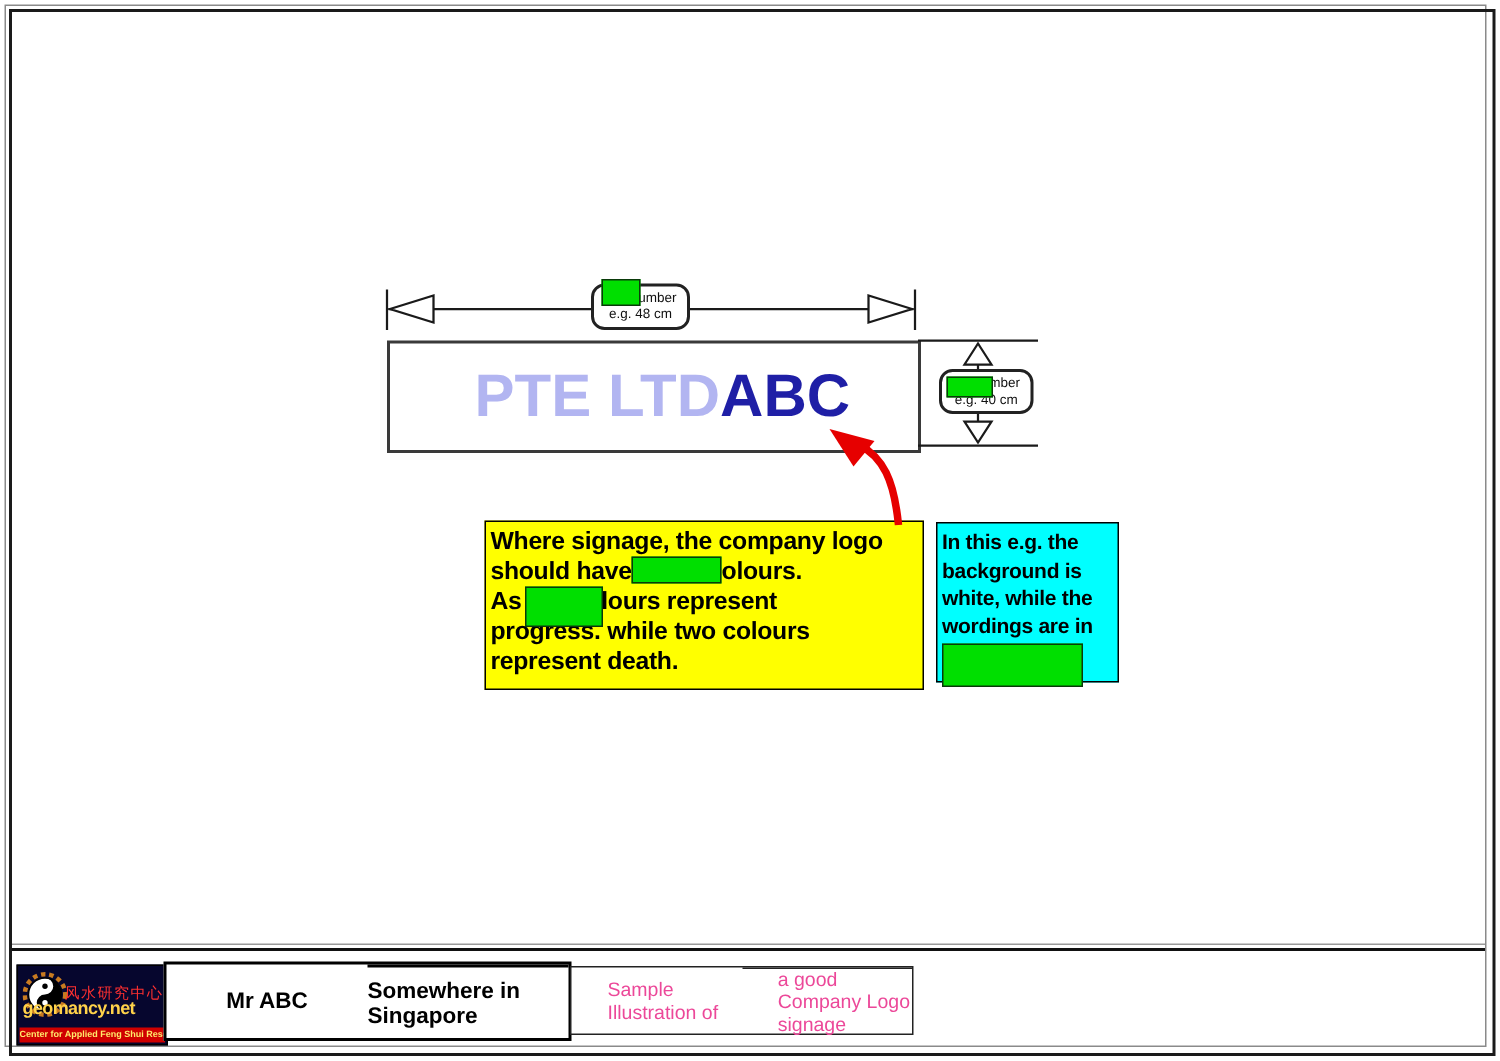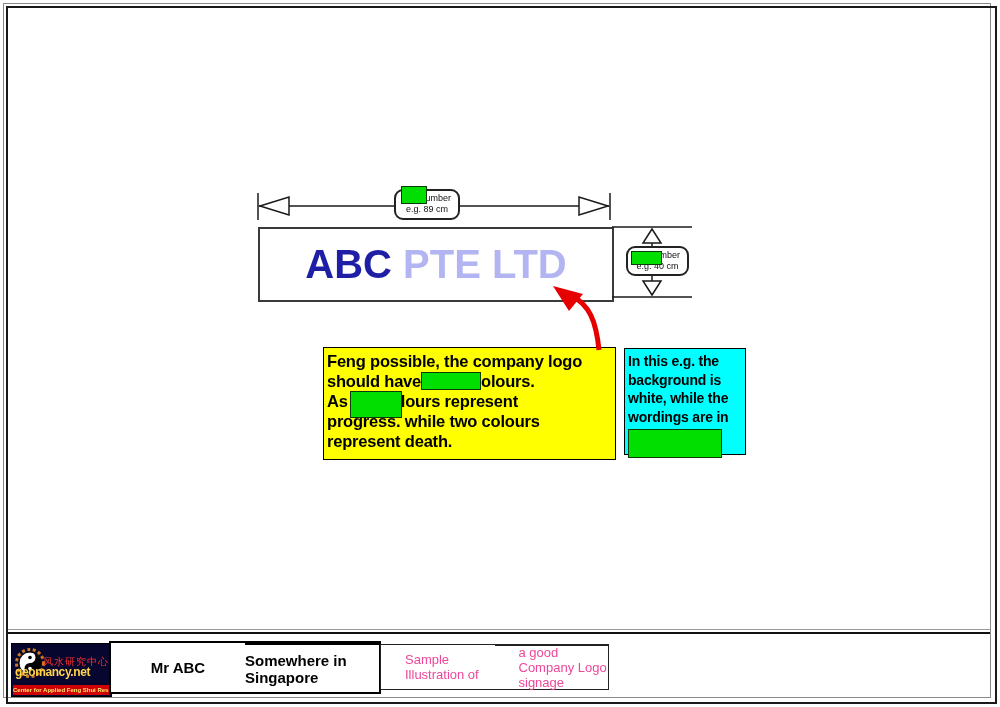--- a/index.html
+++ b/index.html
@@ -66,22 +66,22 @@
 <body>
 
 <div class="page">
 
   <div class="abs frame-gray"></div>
   <div class="abs frame-black"></div>
   <div class="abs footer-divider-gray"></div>
   <div class="abs footer-divider"></div>
 
   <div class="abs sign">
-    <span class="sign-text" style="color: rgb(31, 31, 166);">ABC</span>
-      <span class="sign-text" style="color: rgb(178, 181, 241);"> PTE LTD</span>
+    <span class="sign-text" style="color: rgb(178, 181, 241);"> PTE LTD</span>
+      <span class="sign-text" style="color: rgb(31, 31, 166);">ABC</span>
   </div>
 
   <svg class="abs overlay" width="1000" height="640" viewBox="0 0 1000 640">
 
     <line x1="258" y1="193" x2="258" y2="220" stroke="#1a1a1a" stroke-width="1.5"></line>
     <line x1="610" y1="193" x2="610" y2="220" stroke="#1a1a1a" stroke-width="1.5"></line>
     <line x1="259" y1="206" x2="609" y2="206" stroke="#1a1a1a" stroke-width="1.5"></line>
     <polygon points="260,206 289,197 289,215" fill="#fff" stroke="#1a1a1a" stroke-width="1.5"></polygon>
     <polygon points="608,206 579,197 579,215" fill="#fff" stroke="#1a1a1a" stroke-width="1.5"></polygon>
 
@@ -91,32 +91,32 @@
     <polygon points="652,229 643,243 661,243" fill="#fff" stroke="#1a1a1a" stroke-width="1.5"></polygon>
     <polygon points="652,295 643,281 661,281" fill="#fff" stroke="#1a1a1a" stroke-width="1.5"></polygon>
 
     <path d="M599,350 C596,320 589,305 572,296" fill="none" stroke="#E60000" stroke-width="5"></path>
     <polygon points="553,286 583,294 569,311" fill="#E60000"></polygon>
   </svg>
 
   <div class="abs callout callout1">
     <div class="abs green green1" style="background: rgb(0, 223, 0);"></div>
     <div class="l1">number</div>
-    <div class="l2">e.g. 89 cm</div>
+    <div class="l2">e.g. 48 cm</div>
   </div>
 
   <div class="abs callout callout2">
     <div class="abs green green2" style="background: rgb(0, 223, 0);"></div>
     <div class="l1">number</div>
     <div class="l2">e.g. 40 cm</div>
   </div>
 
   <div class="abs note yellow-note" style="background: rgb(255, 255, 0);">
     <div class="abs green green-abs-l3" style="background: rgb(0, 223, 0);"></div>
-    <div class="ln">Feng possible, the company logo</div>
+    <div class="ln">Where signage, the company logo</div>
     <div class="ln"><span>should have</span><span class="green green-inline" style="background: rgb(0, 223, 0);"></span><span>olours.</span></div>
     <div class="ln" style="padding-left:55px;"><span style="position:absolute;left:3px;">As </span><span>colours represent</span></div>
     <div class="ln">progress. while two colours</div>
     <div class="ln">represent death.</div>
   </div>
 
   <div class="abs note cyan-note" style="background: rgb(0, 255, 255);">
     <div>In this e.g. the</div>
     <div>background is</div>
     <div>white, while the</div>

